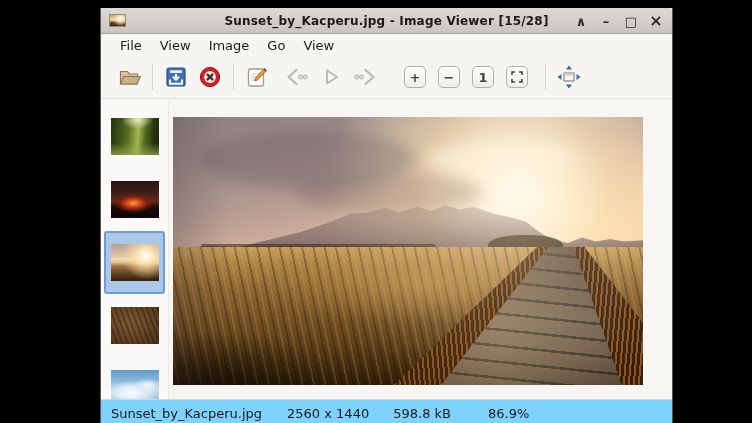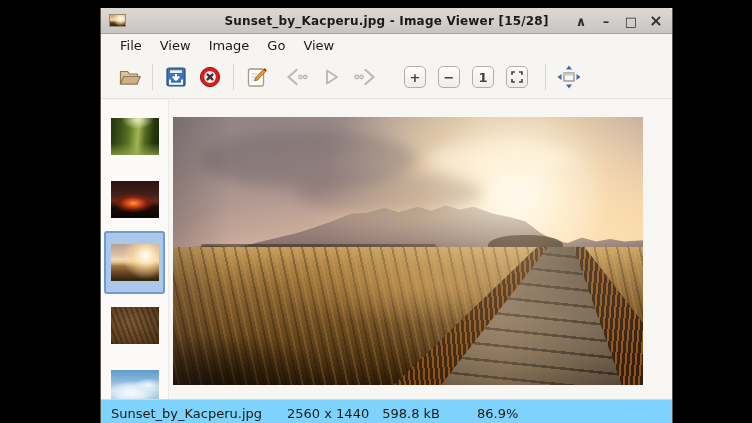--- a/index.html
+++ b/index.html
@@ -98,21 +98,21 @@
   .grass-right { position:absolute; inset:0; clip-path:polygon(85.2% 0%,87.5% 0%,100% 55%,100% 100%,95.5% 100%); background:
       repeating-linear-gradient(95deg, rgba(205,115,40,.48) 0 2px, rgba(52,30,11,.92) 2px 5px), #503618; }
   .photo-glow { background:
       linear-gradient(90deg, rgba(45,34,40,.22) 0%, rgba(0,0,0,0) 12%),
       radial-gradient(circle at 73% 30%, rgba(255,240,210,.42) 0%, rgba(255,235,200,.16) 25%, rgba(255,235,200,0) 52%); pointer-events:none; }
 
   
   .statusbar { position:absolute; left:0; right:0; bottom:0; height:27px;
                background:#7dd3fc; border-top:1px solid #d9d5d0;
                display:flex; align-items:center; font-size:13px; color:#1c1a18; padding-left:10px; }
-  .sb-dims { margin-left:25px; } .sb-size { margin-left:13px; } .sb-zoom { margin-left:37px; }
+  .sb-dims { margin-left:25px; } .sb-size { margin-left:24px; } .sb-zoom { margin-left:37px; }
 
   svg { display:block; }
 </style>
 </head>
 <body>
 
 <div style="position:absolute;inset:0;background:#000;"></div>
 
 <div class="window">
 

